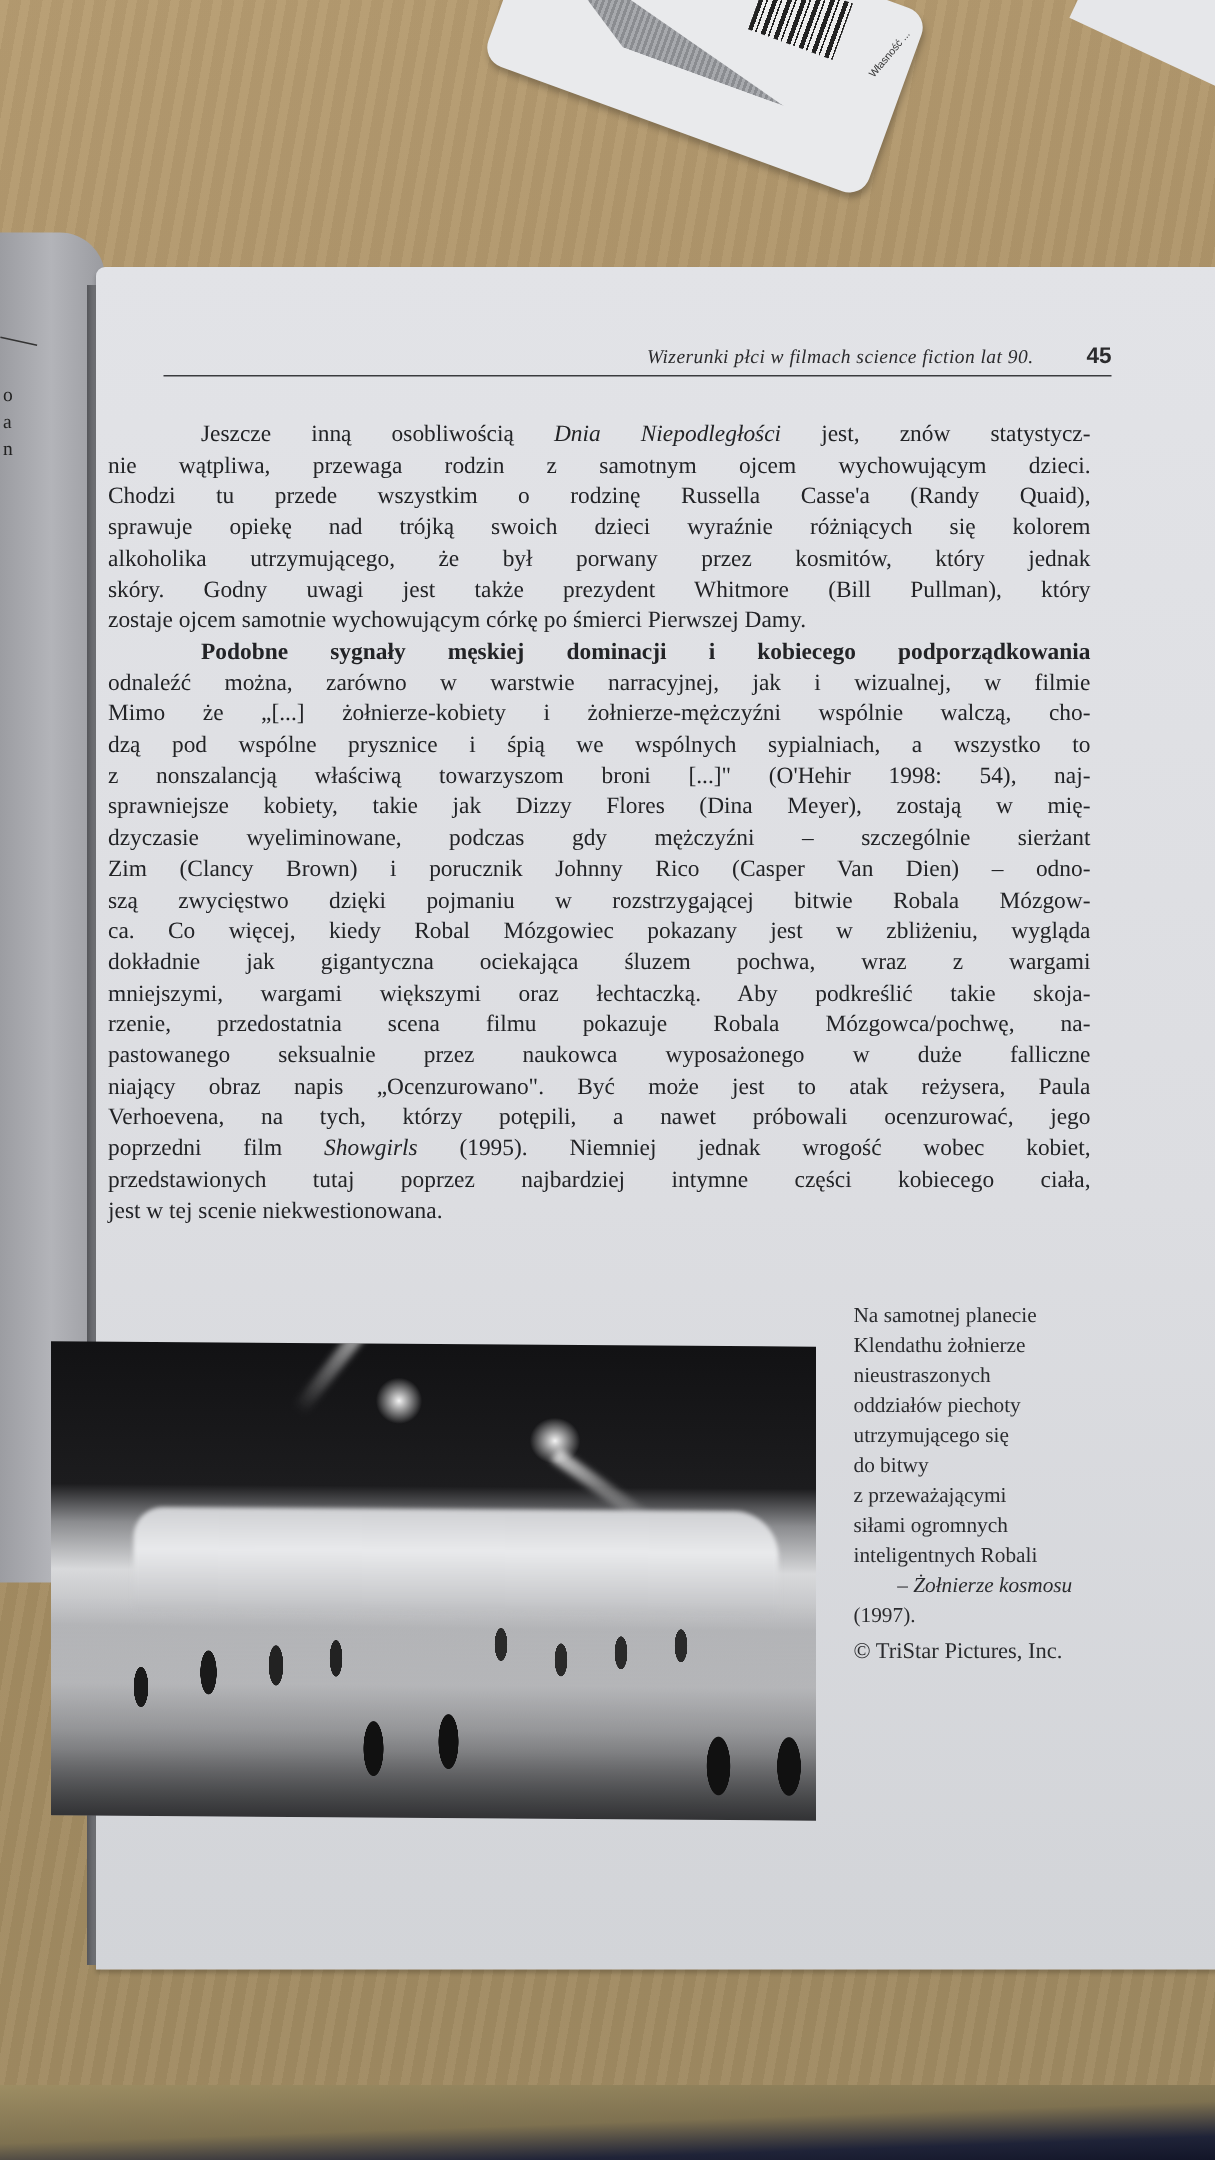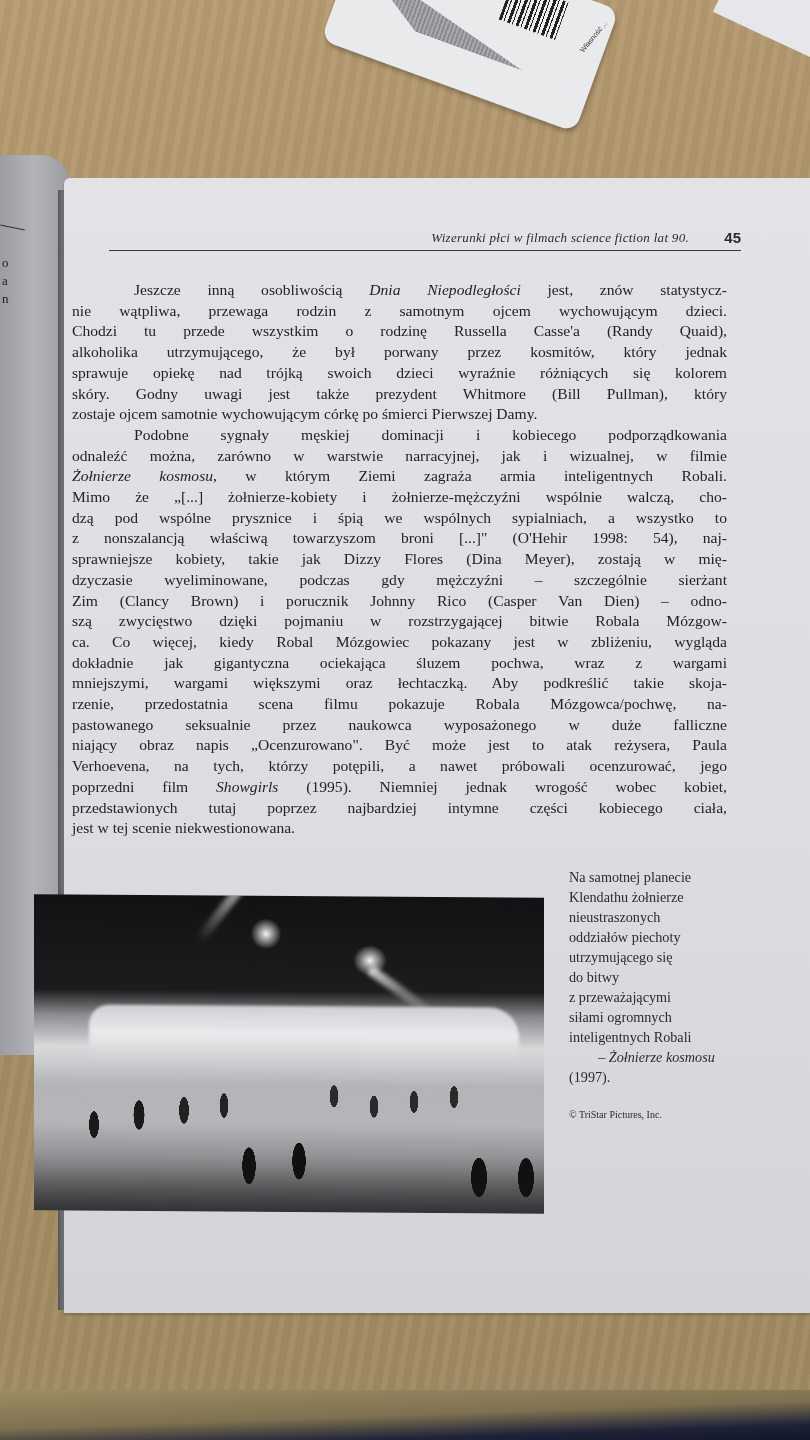--- a/index.html
+++ b/index.html
@@ -103,21 +103,21 @@
       radial-gradient(ellipse 13px 32px at 445px 110px, #111 60%, transparent 62%),
       radial-gradient(ellipse 13px 32px at 492px 110px, #111 60%, transparent 62%),
       linear-gradient(180deg, rgba(0,0,0,0) 0%, rgba(0,0,0,0.15) 60%, rgba(0,0,0,0.45) 100%);
   }
   .caption {
     position: absolute; left: 505px; top: 689px; width: 175px;
     font-size: 14.2px; line-height: 20px; color: #2a2b2e;
   }
   .caption .l { display: block; white-space: nowrap; }
   .caption .it { font-style: italic; text-align: center; }
-  .caption .copy { font-size: 10px; display: block; margin-top: 18px; }
+  .caption .copy { font-size: 15px; display: block; margin-top: 4px; }
   .bottom-strip {
     position: absolute; left: 0; top: 1390px; width: 810px; height: 50px;
     background: linear-gradient(178deg, #9d8d63 0%, #7e7150 50%, #1f2338 80%, #121528 100%);
   }
 </style>
 </head>
 <body>
 
 <div class="desk-grain"></div>
 
@@ -140,29 +140,28 @@
   <div class="running-head">
     <span class="title">Wizerunki płci w filmach science fiction lat 90.</span>
     <span class="pageno">45</span>
   </div>
 
   <div class="body-text">
     <div id="p1">
         <span class="line" style="text-indent: 62px;">Jeszcze inną osobliwością <i>Dnia Niepodległości</i> jest, znów statystycz-</span>
         <span class="line">nie wątpliwa, przewaga rodzin z samotnym ojcem wychowującym dzieci.</span>
         <span class="line">Chodzi tu przede wszystkim o rodzinę Russella Casse'a (Randy Quaid),</span>
+        <span class="line">sprawuje opiekę nad trójką swoich dzieci wyraźnie różniących się kolorem</span>
         <span class="line">alkoholika utrzymującego, że był porwany przez kosmitów, który jednak</span>
-        <span class="line">sprawuje opiekę nad trójką swoich dzieci wyraźnie różniących się kolorem</span>
         <span class="line">skóry. Godny uwagi jest także prezydent Whitmore (Bill Pullman), który</span>
         <span class="line last">zostaje ojcem samotnie wychowującym córkę po śmierci Pierwszej Damy.</span>
       </div>
     <div id="p2">
-        <span class="line" style="text-indent: 62px;">Podobne sygnały męskiej dominacji i kobiecego podporządkowania</span>
+        <span class="line" style="text-indent: 62px; font-weight: bold;">Podobne sygnały męskiej dominacji i kobiecego podporządkowania</span>
         <span class="line">odnaleźć można, zarówno w warstwie narracyjnej, jak i wizualnej, w filmie</span>
-        <span class="line"><i>Żołnierze kosmosu</i>, w którym Ziemi zagraża armia inteligentnych Robali.</span>
         <span class="line">Mimo że „[...] żołnierze-kobiety i żołnierze-mężczyźni wspólnie walczą, cho-</span>
         <span class="line">dzą pod wspólne prysznice i śpią we wspólnych sypialniach, a wszystko to</span>
         <span class="line">z nonszalancją właściwą towarzyszom broni [...]" (O'Hehir 1998: 54), naj-</span>
         <span class="line">sprawniejsze kobiety, takie jak Dizzy Flores (Dina Meyer), zostają w mię-</span>
         <span class="line">dzyczasie wyeliminowane, podczas gdy mężczyźni – szczególnie sierżant</span>
         <span class="line">Zim (Clancy Brown) i porucznik Johnny Rico (Casper Van Dien) – odno-</span>
         <span class="line">szą zwycięstwo dzięki pojmaniu w rozstrzygającej bitwie Robala Mózgow-</span>
         <span class="line">ca. Co więcej, kiedy Robal Mózgowiec pokazany jest w zbliżeniu, wygląda</span>
         <span class="line">dokładnie jak gigantyczna ociekająca śluzem pochwa, wraz z wargami</span>
         <span class="line">mniejszymi, wargami większymi oraz łechtaczką. Aby podkreślić takie skoja-</span>

